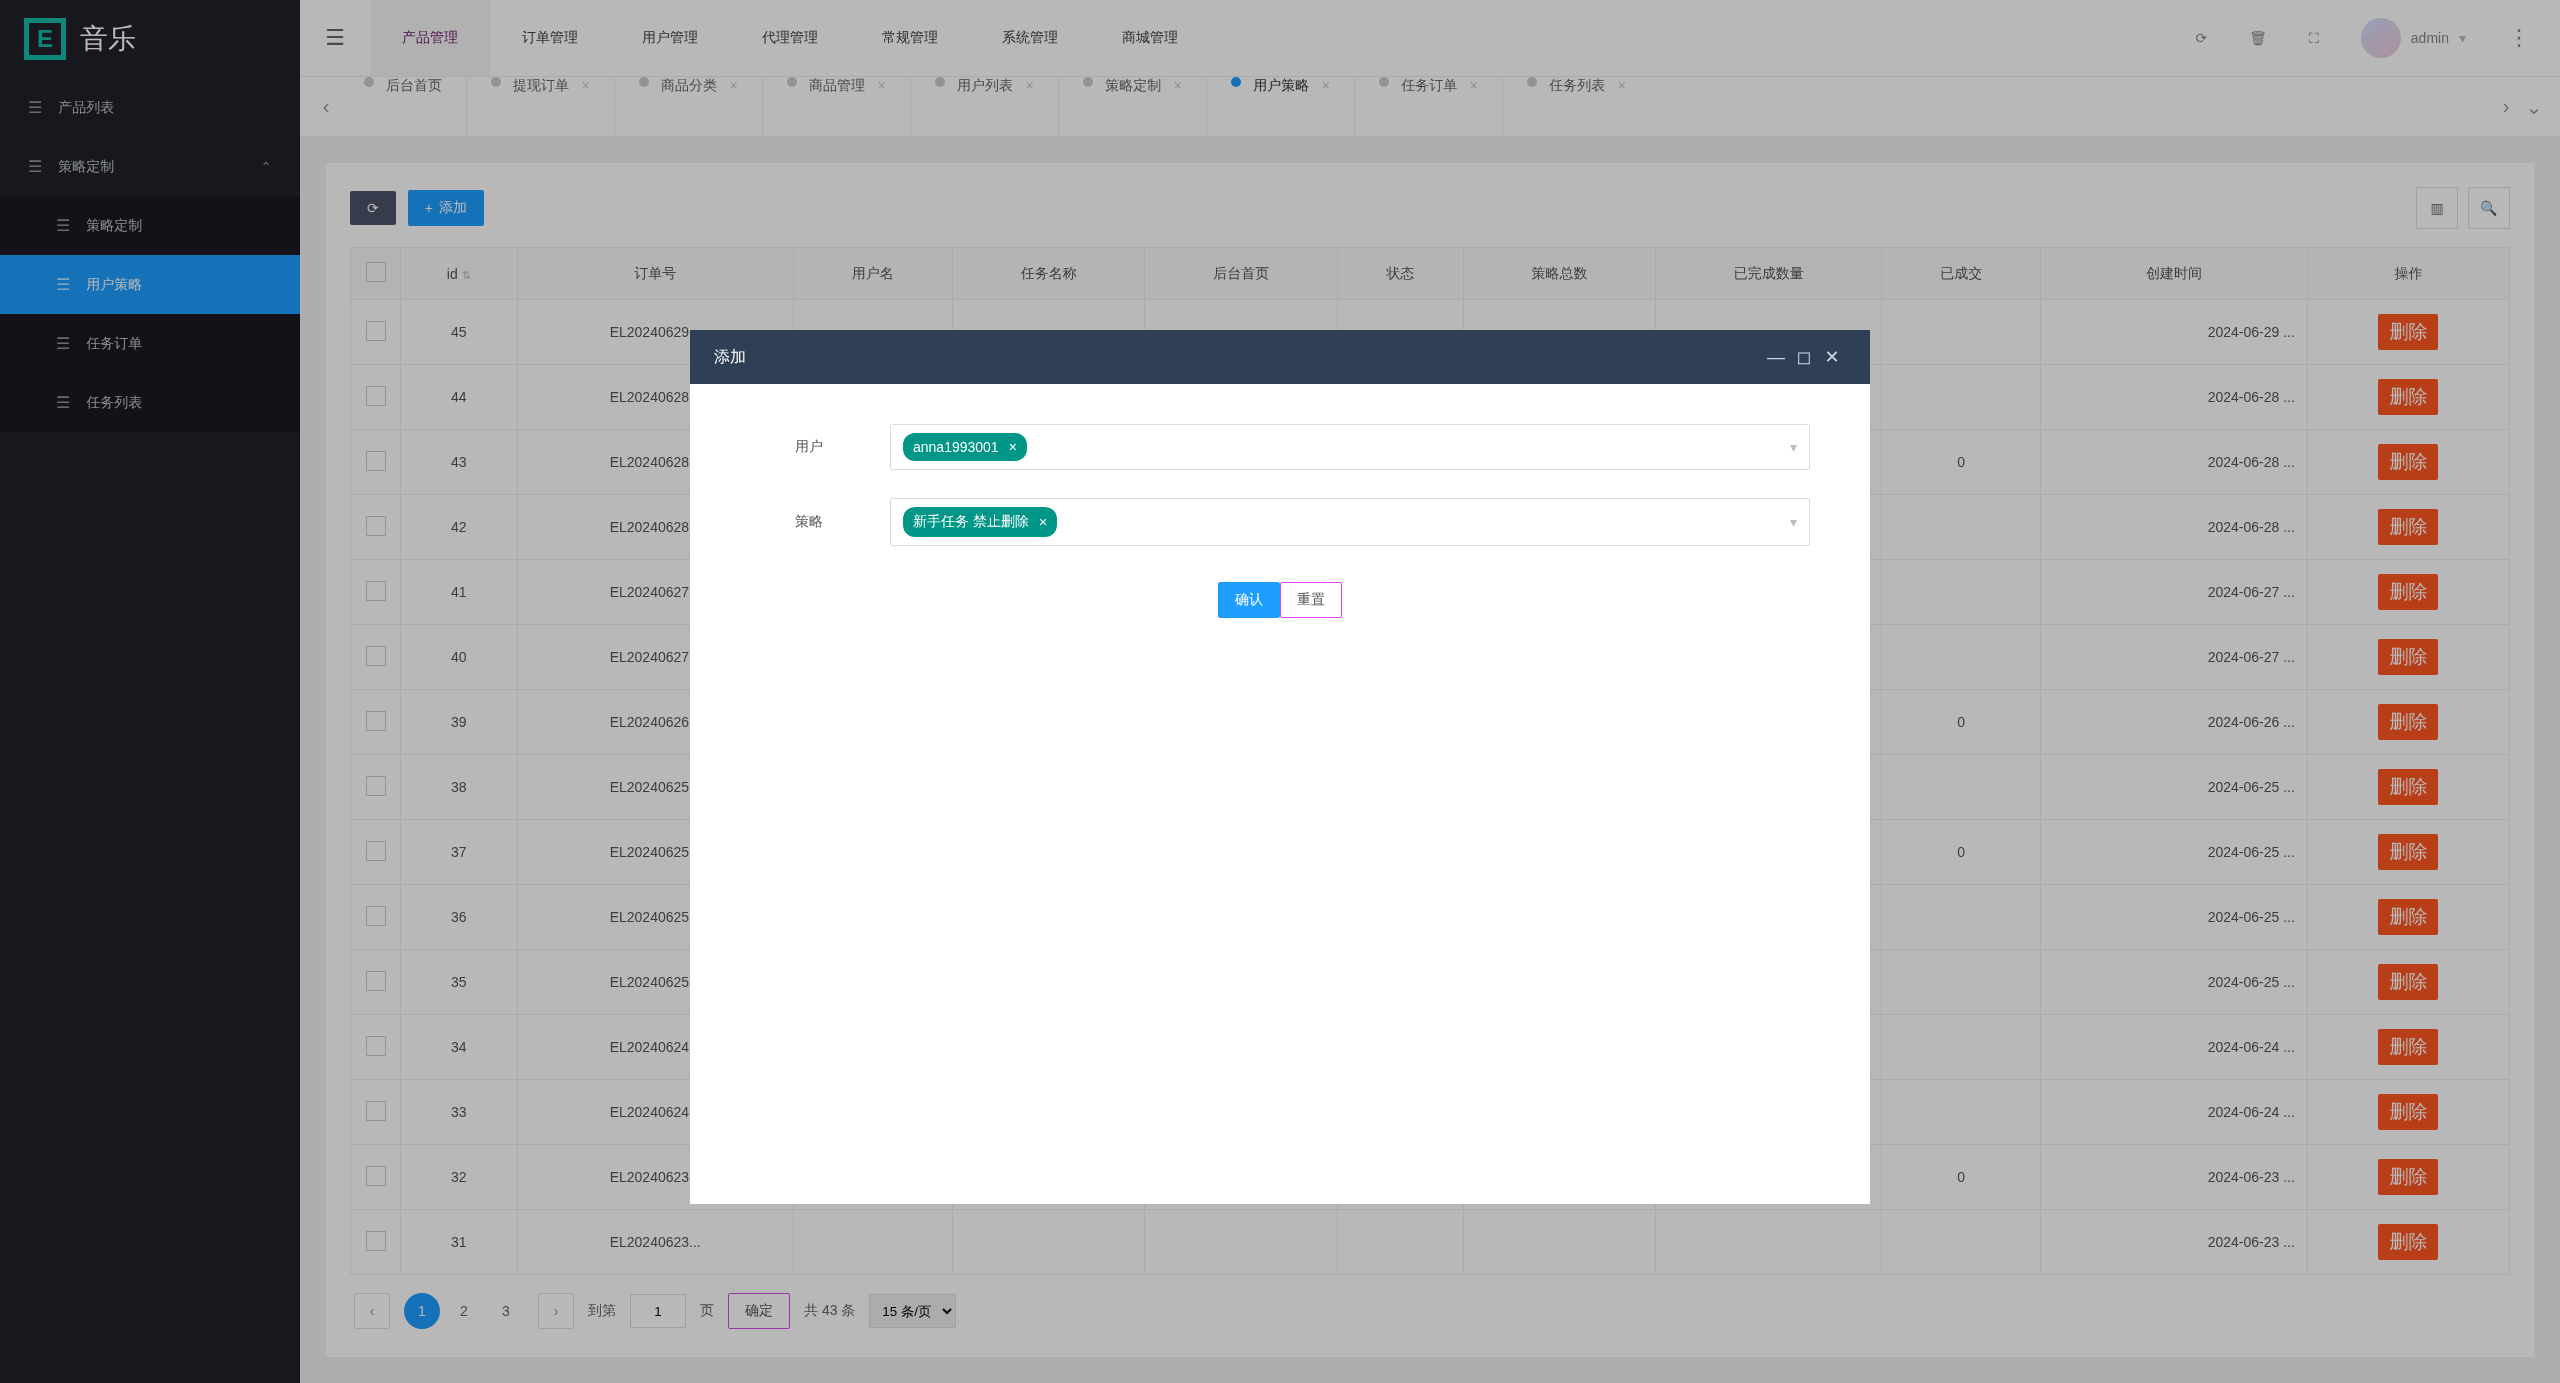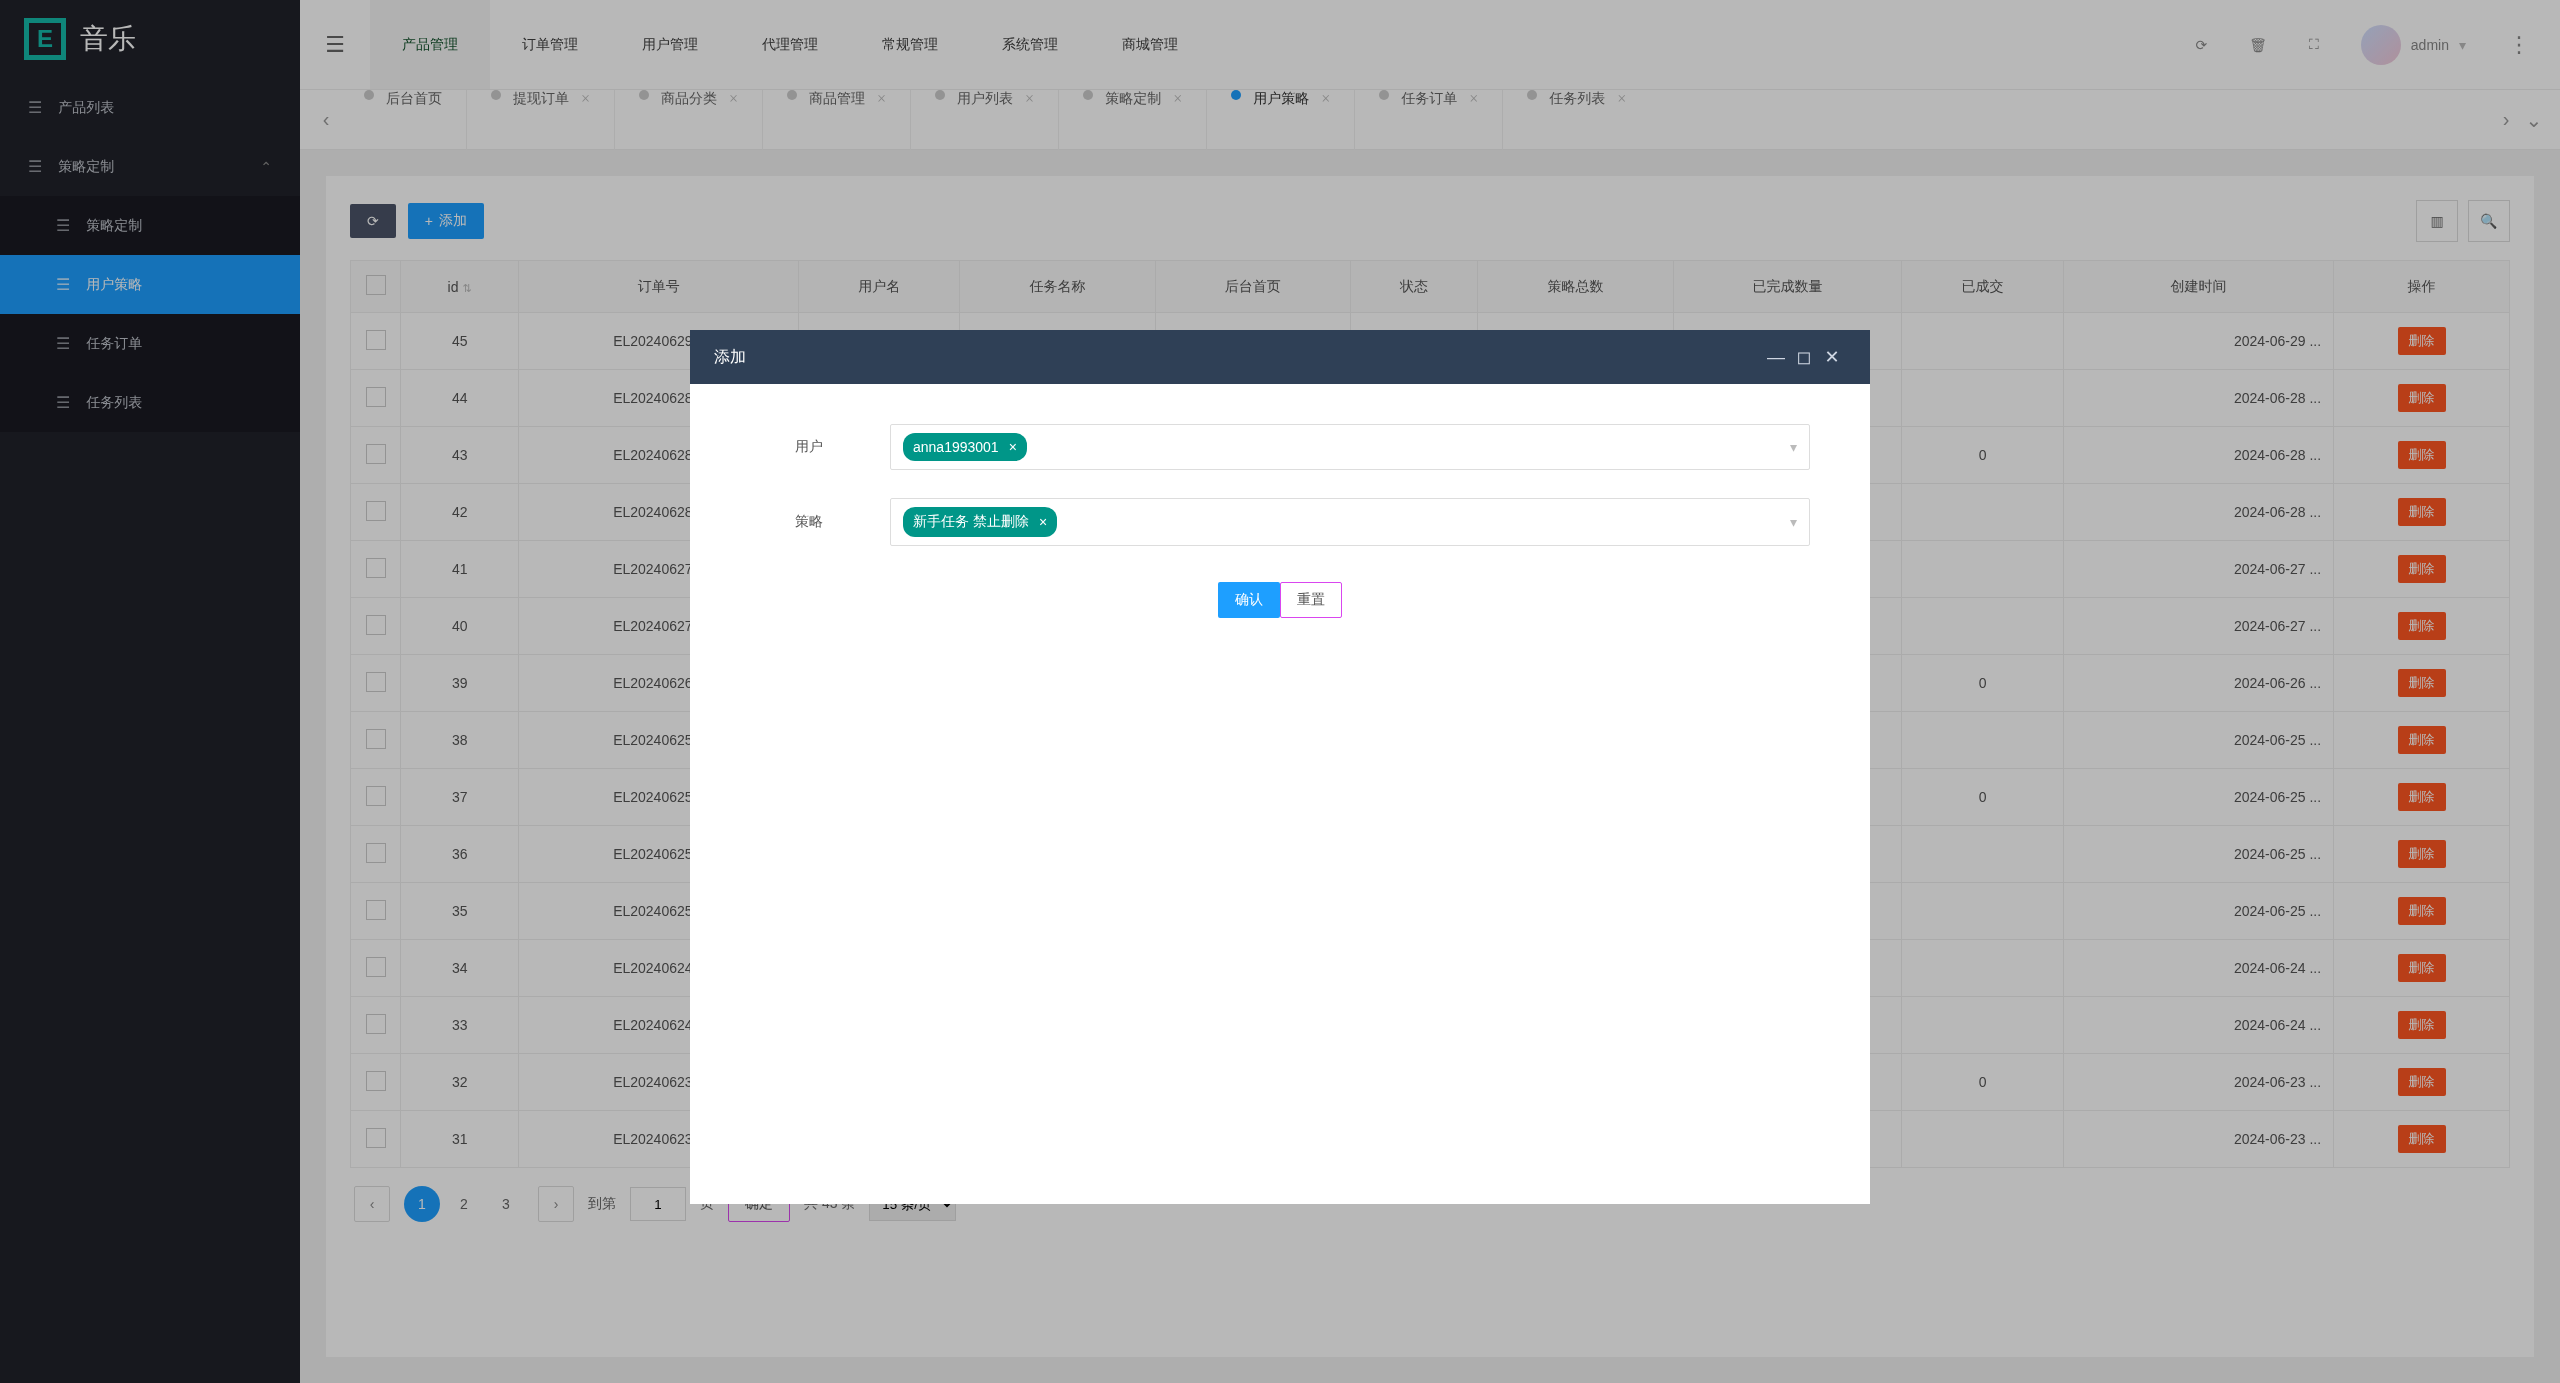--- a/index.html
+++ b/index.html
@@ -16,21 +16,21 @@
 .side-sub { background: #191a22; }
 .side-sub .side-item { padding-left: 56px; }
 .side-sub .side-item.active { background: #1e9fff; color: #fff; }
 
 
 .main { flex: 1; display: flex; flex-direction: column; min-width: 0; }
 .topbar { height: 90px; display: flex; align-items: stretch; border-bottom: 1px solid #eee; }
 .topbar .burger { width: 70px; display: flex; align-items: center; justify-content: center; font-size: 22px; color: #666; }
 .topnav { display: flex; }
 .topnav-item { padding: 0 32px; display: flex; align-items: center; color: #404040; cursor: pointer; }
-.topnav-item.active { background: #f6f6f6; color: #14532d; }
+.topnav-item.active { background: #f6f6f6; color: #701a75; }
 .top-right { margin-left: auto; display: flex; align-items: center; gap: 42px; padding-right: 30px; color: #888; }
 .avatar { width: 40px; height: 40px; border-radius: 50%; background: linear-gradient(135deg,#cfe0ff,#f3c8d8); display: inline-block; }
 .user { display: flex; align-items: center; gap: 10px; color: #888; }
 
 
 .tabsbar { height: 60px; display: flex; align-items: center; border-bottom: 1px solid #eee; padding: 0 12px; }
 .tabsbar .nav-arrow { width: 28px; text-align: center; color: #999; cursor: pointer; font-size: 20px; }
 .tabs { display: flex; flex: 1; overflow: hidden; }
 .tab { display: flex; gap: 12px; padding: 0 24px; height: 60px; position: relative; color: #666; cursor: pointer; font-family: Liberation Serif, serif; }
 .tab .dot { width: 10px; height: 10px; border-radius: 50%; background: #ccc; }
@@ -39,21 +39,21 @@
 .tab .x { color: #bbb; font-size: 16px; }
 .tab + .tab { border-left: 1px solid #f0f0f0; }
 
 
 .content { flex: 1; background: #f2f2f2; padding: 26px; display: flex; flex-direction: column; }
 .panel { background: #fff; flex: 1; padding: 24px; display: flex; flex-direction: column; }
 .toolbar { display: flex; align-items: center; gap: 12px; margin-bottom: 18px; }
 .btn { display: inline-flex; align-items: center; gap: 6px; padding: 8px 16px; border-radius: 2px; cursor: pointer; font-size: 14px; border: 1px solid transparent; }
 .btn-dark { background: #4b5468; color: #fff; }
 .btn-primary { background: #1e9fff; color: #fff; }
-.btn-danger { background: #ff5722; color: #fff; font-size: 13px; padding: 4px 10px; border-radius: 2px; }
+.btn-danger { background: #ff5722; color: #fff; font-size: 19px; padding: 4px 10px; border-radius: 2px; }
 .btn-plain { background: #fff; border: 1px solid #d946ef; color: #555; }
 .toolbar-right { margin-left: auto; display: flex; gap: 10px; }
 .icon-btn { width: 42px; height: 42px; border: 1px solid #ddd; display: flex; align-items: center; justify-content: center; color: #666; cursor: pointer; }
 
 
 table { width: 100%; border-collapse: collapse; }
 th, td { border: 1px solid #eee; padding: 14px 12px; text-align: center; color: #555; font-weight: normal; white-space: nowrap; overflow: hidden; text-overflow: ellipsis; }
 th { background: #fafafa; }
 .chk { width: 20px; height: 20px; border: 1px solid #ccc; display: inline-block; }
 .sort { color: #bbb; font-size: 11px; margin-left: 4px; }

